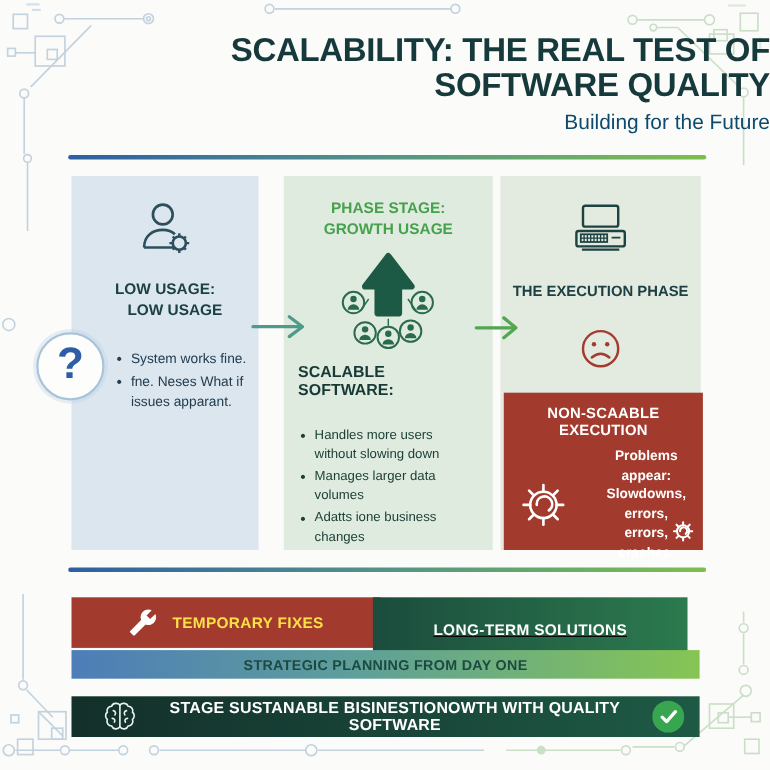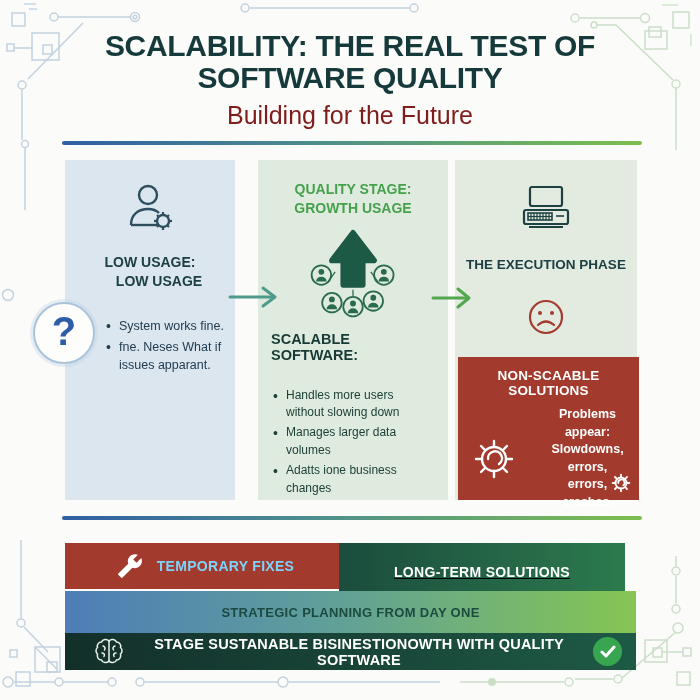--- a/index.html
+++ b/index.html
@@ -1,23 +1,23 @@
 <!DOCTYPE html>
 <html><head>
 <meta charset="utf-8">
 <style>
   html,body{margin:0;padding:0;}
   body{font-family:"Liberation Sans", sans-serif; background:#ffffff;}
   .canvas{position:relative;width:700px;height:700px;background:#fbfbf9;overflow:hidden;}
   .decor{position:absolute;inset:0;z-index:0;}
 
   
-  .header{position:absolute;top:30px;left:0;width:700px;text-align:center;z-index:2;}
+  .header{position:absolute;top:30px;left:0;width:700px;text-align:right;z-index:2;}
   .title{font-size:30px;font-weight:bold;color:#16393b;line-height:1.08;letter-spacing:-0.3px;}
-  .subtitle{font-size:25px;color:#7f1d1d;margin-top:6px;}
+  .subtitle{font-size:19px;color:#0c4a6e;margin-top:6px;}
 
   .divider{position:absolute;left:62px;width:580px;height:4px;border-radius:2px;z-index:2;
            background:linear-gradient(90deg,#2e5fa4,#4f8f8c 45%,#7cbf4e);}
   .divider.d1{top:141px;}
   .divider.d2{top:516px;}
 
   
   .col{position:absolute;top:160px;height:340px;z-index:2;box-sizing:border-box;}
   .col1{left:65px;width:170px;background:#dbe6ef;}
   .col2{left:258px;width:190px;background:#e0ebdf;}
@@ -49,24 +49,24 @@
   
   .alert{position:absolute;left:3px;right:-2px;bottom:0;height:143px;background:#a23a2d;color:#ffffff;z-index:3;}
   .alert-title{font-weight:bold;font-size:13.5px;text-align:center;margin-top:11px;letter-spacing:0.2px;}
   .alert-body{display:flex;align-items:center;margin-top:8px;padding:0 8px 0 10px;gap:24px;}
   .alert-text{font-weight:bold;font-size:12.5px;line-height:1.4;text-align:center;flex:1;}
   .gear-small{position:absolute;right:6px;bottom:5px;}
 
   
   .bar{position:absolute;display:flex;align-items:center;justify-content:center;z-index:2;box-sizing:border-box;}
   .bar-red{left:65px;top:543px;width:281px;height:46px;background:#a23a2d;gap:14px;}
-  .bar-red .lbl{color:#7dd3fc;font-weight:bold;font-size:14px;letter-spacing:0.3px;}
+  .bar-red .lbl{color:#fde047;font-weight:bold;font-size:14px;letter-spacing:0.3px;}
   .bar-dgreen{left:339px;top:543px;width:286px;height:58px;background:linear-gradient(90deg,#1b4c3d,#2c7a4e);text-decoration:underline;}
   .bar-dgreen .lbl{color:#fff;font-weight:bold;font-size:14px;letter-spacing:0.3px;}
-  .bar-grad{left:65px;top:591px;width:571px;height:42px;background:linear-gradient(90deg,#4e7db8,#5e9f9a 45%,#86c553);}
+  .bar-grad{left:65px;top:591px;width:571px;height:26px;background:linear-gradient(90deg,#4e7db8,#5e9f9a 45%,#86c553);}
   .bar-grad .lbl{color:#1c4a41;font-weight:bold;font-size:13px;letter-spacing:0.3px;}
   .banner{left:65px;top:633px;width:571px;height:37px;background:linear-gradient(90deg,#132f2a,#1e5a45);
           justify-content:flex-start;padding:0 14px 0 28px;gap:26px;}
   .banner .lbl{color:#fff;font-weight:bold;font-size:14.5px;letter-spacing:0.2px;flex:1;text-align:center;}
   .check-circle{width:29px;height:29px;border-radius:50%;background:#38a651;display:flex;align-items:center;justify-content:center;flex:0 0 auto;}
 </style>
 </head>
 <body>
 
 <div class="canvas">
@@ -192,21 +192,21 @@
 
   <svg class="flow-arrow fa1" width="54" height="24" viewBox="0 0 54 24">
     <g stroke="#4f9b8b" stroke-width="3" fill="none" stroke-linecap="round" stroke-linejoin="round">
       <line x1="3" y1="12" x2="46" y2="12"></line>
         <polyline points="36,3 48,12 36,21"></polyline>
     </g>
   </svg>
 
   <div class="col col2">
     <div class="stage-heading green" style="margin-top:20px;">
-      <div>QUALITY STAGE:</div>
+      <div>PHASE STAGE:</div>
       <div>GROWTH USAGE</div>
     </div>
     <svg width="132" height="112" viewBox="0 0 132 112" style="margin-top:10px;">
       <polygon points="66,6 92,40 78,40 78,70 54,70 54,40 40,40" fill="#1d5a46" stroke="#1d5a46" stroke-width="7" stroke-linejoin="round"></polygon>
       <g stroke="#2a6b4d" stroke-width="1.6">
         <line x1="44" y1="54" x2="35" y2="67"></line>
         <line x1="66" y1="76" x2="66" y2="84"></line>
         <line x1="88" y1="54" x2="97" y2="67"></line>
       </g>
       <g>
@@ -274,21 +274,21 @@
     </svg>
     <div class="stage-heading" style="margin-top:25px;font-size:13.5px;">THE EXECUTION PHASE</div>
     <svg width="42" height="42" viewBox="0 0 42 42" style="margin-top:22px;">
       <circle cx="21" cy="21" r="16" fill="none" stroke="#a33b2e" stroke-width="2.2"></circle>
       <circle cx="15" cy="17" r="2" fill="#a33b2e"></circle>
         <circle cx="27" cy="17" r="2" fill="#a33b2e"></circle>
       <path d="M13 29 Q21 22 29 29" fill="none" stroke="#a33b2e" stroke-width="2.2" stroke-linecap="round"></path>
     </svg>
 
     <div class="alert">
-      <div class="alert-title">NON-SCAABLE SOLUTIONS</div>
+      <div class="alert-title">NON-SCAABLE EXECUTION</div>
       <div class="alert-body">
         <svg width="52" height="52" viewBox="0 0 52 52" style="flex:0 0 auto;">
           <g stroke="#ffffff" stroke-width="2.4" fill="none" stroke-linecap="round">
             <circle cx="26" cy="26" r="12"></circle>
             <path d="M20 26 a7 7 0 1 1 11 5"></path>
             <g>
               <line x1="26" y1="8" x2="26" y2="14"></line>
                 <line x1="26" y1="38" x2="26" y2="44"></line>
               <line x1="8" y1="26" x2="14" y2="26"></line>
                 <line x1="38" y1="26" x2="44" y2="26"></line>

